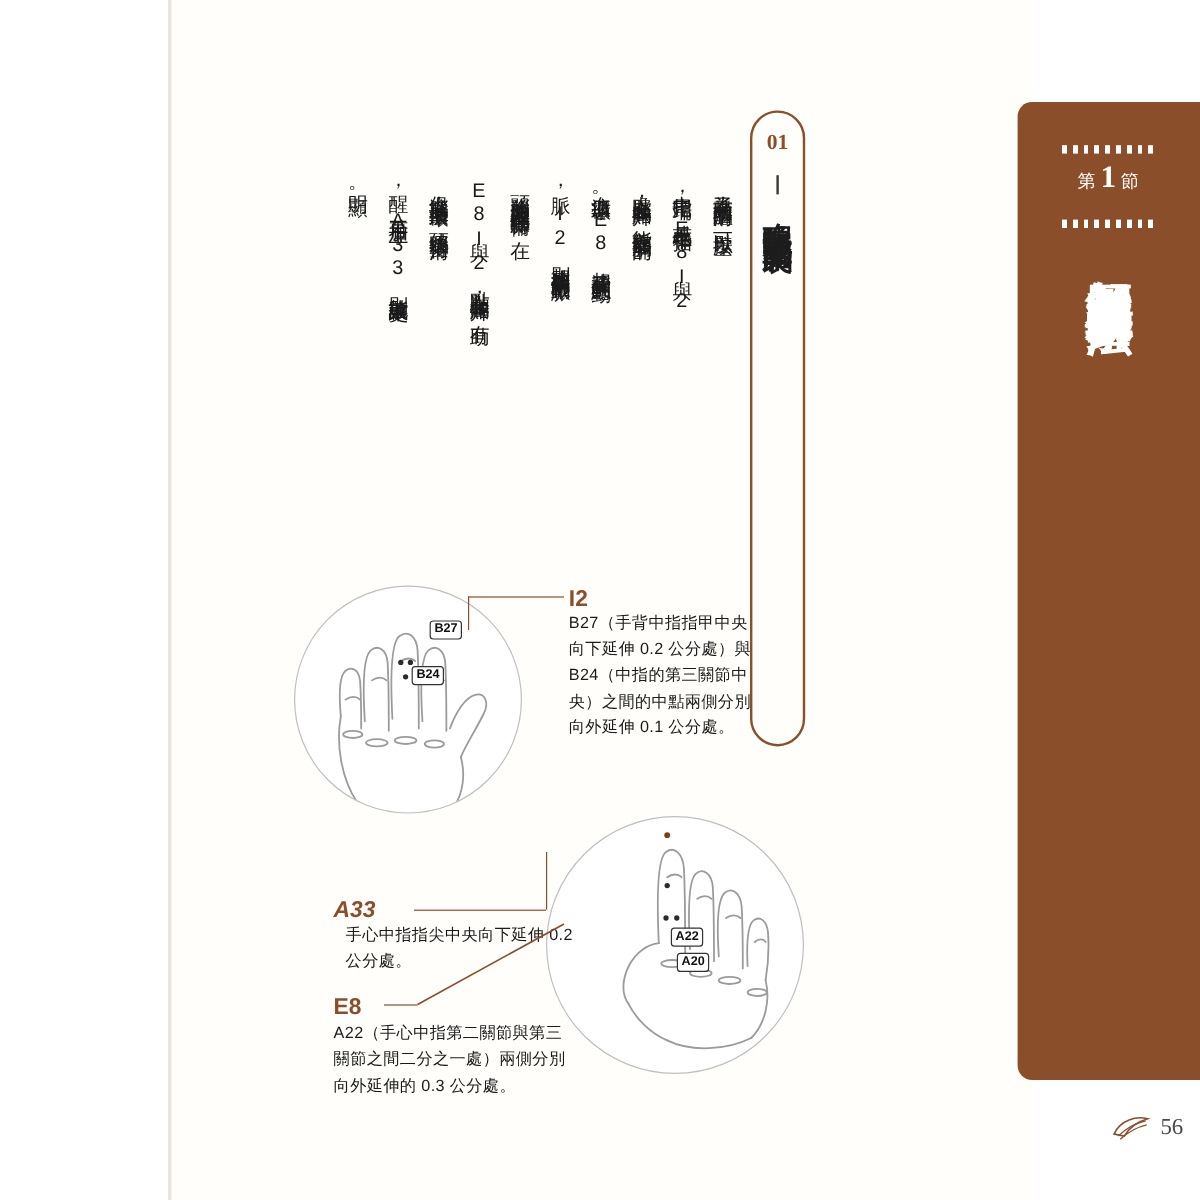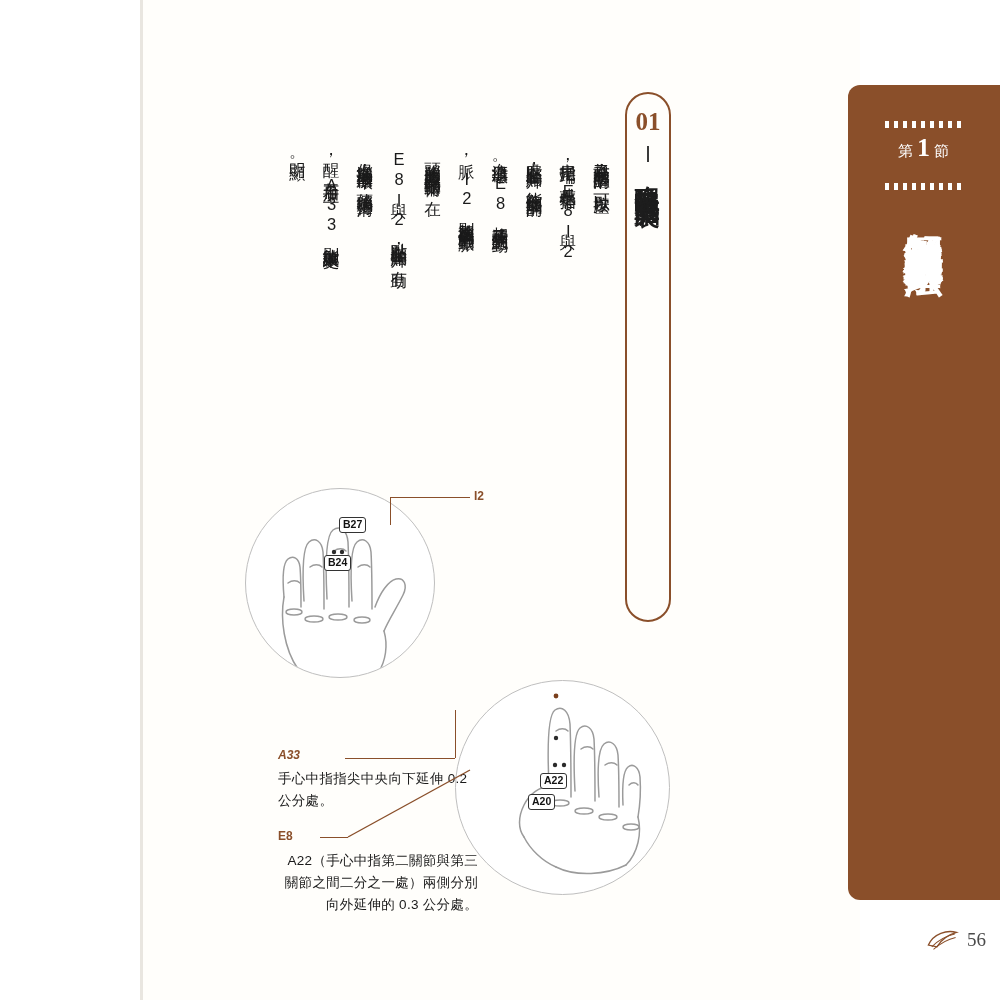--- a/index.html
+++ b/index.html
@@ -113,21 +113,21 @@
     box-sizing: border-box;
   }
   .pill-num {
     position: absolute;
     top: 14px;
     left: 0;
     width: 100%;
     text-align: center;
     font-family: "Liberation Serif", serif;
     font-weight: bold;
-    font-size: 25px;
+    font-size: 18px;
     color: #8a4f2a;
   }
   .pill-rule {
     position: absolute;
     top: 52px;
     left: 50%;
     transform: translateX(-50%);
     width: 2px;
     height: 16px;
     background: #3a3a3a;
@@ -181,21 +181,21 @@
     overflow: hidden;
     background: #ffffff;
   }
   .hand-top { left: 245px; top: 488px; width: 190px; height: 190px; }
   .hand-bot { left: 455px; top: 680px; width: 215px; height: 215px; }
 
   
   .callout-title {
     position: absolute;
     font-weight: bold;
-    font-size: 12px;
+    font-size: 19px;
     color: #8a4f2a;
   }
   .callout-text {
     position: absolute;
     font-size: 13.5px;
     line-height: 1.62;
     color: #1a1a1a;
     letter-spacing: 0.3px;
   }
   .leader {
@@ -213,20 +213,21 @@
     position: absolute;
     background: #ffffff;
     border: 1.2px solid #333;
     border-radius: 3px;
     font-size: 10.5px;
     font-weight: bold;
     padding: 0px 3px;
     color: #111;
     font-family: "Liberation Sans", sans-serif;
     line-height: 1.3;
+    margin-left: 19px;
   }
 </style>
 </head>
 <body>
 
 <div id="page">
 
   <div class="sheet"></div>
   <div class="sheet-edge"></div>
 
@@ -302,20 +303,21 @@
       <circle cx="92" cy="75" r="2.2" fill="#2b2b2b"></circle>
     </svg>
     <div class="pt-label" style="left:93px; top:28px;">B27</div>
     <div class="pt-label" style="left:78px; top:66px;">B24</div>
   </div>
 
   <div class="leader" style="left:390px; top:497px; width:80px;"></div>
   <div class="leader-v" style="left:390px; top:497px; height:28px;"></div>
 
   <div class="callout-title" style="left:474px; top:489px;">I2</div>
+  <div class="callout-text" style="left:474px; top:508px; width:152px;">B27（手背中指指甲中央向下延伸 0.2 公分處）與B24（中指的第三關節中央）之間的中點兩側分別向外延伸 0.1 公分處。</div>
 
   <div class="circle hand-bot">
     <svg viewBox="0 0 215 215" width="215" height="215">
       <g fill="none" stroke="#9b9b9b" stroke-width="1.5" stroke-linecap="round">
         <path d="M93 105 C91 62, 92 34, 99 29 C106 24, 113 30, 114 43 C115 66, 115 96, 115 116"></path>
         <path d="M119 110 C117 74, 118 52, 124 47 C130 42, 137 47, 138 58 C139 76, 139 102, 139 120"></path>
         <path d="M143 116 C141 86, 142 68, 148 63 C154 58, 161 63, 162 74 C163 90, 163 110, 163 126"></path>
         <path d="M167 124 C166 104, 167 90, 172 86 C177 82, 183 86, 184 96 C185 110, 184 124, 182 136"></path>
 
         <path d="M93 105 C84 106, 74 112, 68 124 C62 136, 62 148, 68 156"></path>
@@ -332,29 +334,29 @@
         <ellipse cx="152" cy="136" rx="9" ry="3"></ellipse>
         <ellipse cx="175" cy="146" rx="8" ry="3"></ellipse>
       </g>
 
       <circle cx="100" cy="15" r="2.4" fill="#7a3f1d"></circle>
       <circle cx="100" cy="57" r="2.2" fill="#2b2b2b"></circle>
       <circle cx="99" cy="84" r="2.2" fill="#2b2b2b"></circle>
       <circle cx="108" cy="84" r="2.2" fill="#2b2b2b"></circle>
     </svg>
     <div class="pt-label" style="left:84px; top:92px;">A22</div>
-    <div class="pt-label" style="left:72px; top:113px;">A20</div>
+    <div class="pt-label" style="left:89px; top:113px;">A20</div>
   </div>
 
   <div class="leader" style="left:345px; top:758px; width:110px;"></div>
   <div class="leader-v" style="left:455px; top:710px; height:48px;"></div>
   <div class="callout-title" style="left:278px; top:748px;font-style:italic;">A33</div>
-  <div class="callout-text" style="left:278px; top:768px; width:190px;">手心中指指尖中央向下延伸 0.2 公分處。</div>
+  <div class="callout-text" style="left:288px; top:768px; width:190px;">手心中指指尖中央向下延伸 0.2 公分處。</div>
 
   <div class="leader" style="left:320px; top:837px; width:28px;"></div>
   <div class="callout-title" style="left:278px; top:829px;text-align:center;">E8</div>
-  <div class="callout-text" style="left:278px; top:850px; width:200px;text-align:right;">A22（手心中指第二關節與第三關節之間二分之一處）兩側分別向外延伸的 0.3 公分處。</div>
+  <div class="callout-text" style="left:278px; top:850px; width:200px;">A22（手心中指第二關節與第三關節之間二分之一處）兩側分別向外延伸的 0.3 公分處。</div>
 
   <svg style="position:absolute; left:270px; top:760px; width:260px; height:100px; pointer-events:none;">
     <path d="M78 77 L200 10" fill="none" stroke="#8a4f2a" stroke-width="1.4"></path>
   </svg>
 
 </div>
 
 </body></html>

